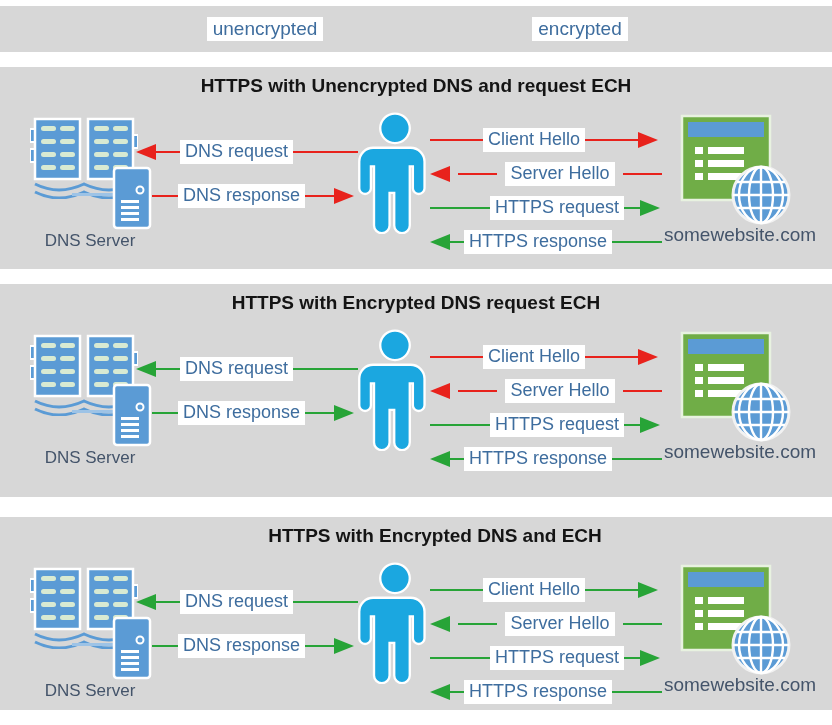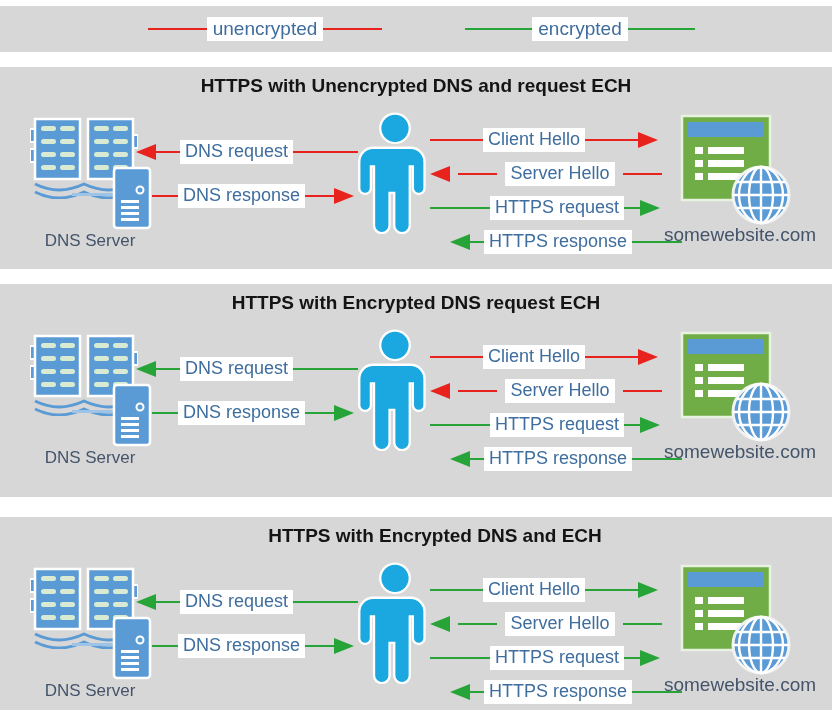--- a/index.html
+++ b/index.html
@@ -27,35 +27,35 @@
   .head-l{border-right:20px solid var(--c);}
   .albl{background:#ffffff;color:#3e6d9e;font-size:18px;line-height:1.2;
         padding:1px 5px;white-space:nowrap;flex:none;}
 
   
   .r-client{top:60px;left:430px;width:228px;}
   .r-dnsreq{top:72px;left:136px;width:222px;}
   .r-srvhello{top:94px;left:430px;width:232px;gap:8px;}
   .r-dnsresp{top:116px;left:152px;width:202px;}
   .r-httpsreq{top:128px;left:430px;width:230px;}
-  .r-httpsresp{top:162px;left:450px;width:232px;text-align:right;}
+  .r-httpsresp{top:162px;left:430px;width:232px;text-align:right;}
 
   
   .book-svg{position:absolute;left:30px;top:46px;}
   .server-svg{position:absolute;left:112px;top:99px;}
   .book-server-connector{position:absolute;left:72px;top:126px;width:42px;height:3px;background:#9dc3e6;}
   .dns-label{position:absolute;left:22px;top:164px;width:136px;text-align:center;
              font-size:17px;color:#44546a;}
   .person-svg{position:absolute;left:356px;top:45px;}
   .site-svg{position:absolute;left:680px;top:47px;}
   .site-label{position:absolute;left:655px;top:157px;width:170px;text-align:center;
               font-size:19px;color:#44546a;}
 
   
-  .leg-item{position:absolute;top:10px;display:flex;align-items:center;height:26px;}
+  .leg-item{position:absolute;top:10px;display:flex;align-items:center;height:26px;flex-direction:column;}
   #leg-unenc{left:148px;width:234px;}
   #leg-enc{left:465px;width:230px;align-items:center;}
   .leg-lbl{background:#ffffff;color:#3e6d9e;font-size:19px;line-height:1.2;
            padding:1px 6px;white-space:nowrap;flex:none;}
 </style>
 </head>
 <body>
 
 <svg width="0" height="0" style="position:absolute">
   <defs>

